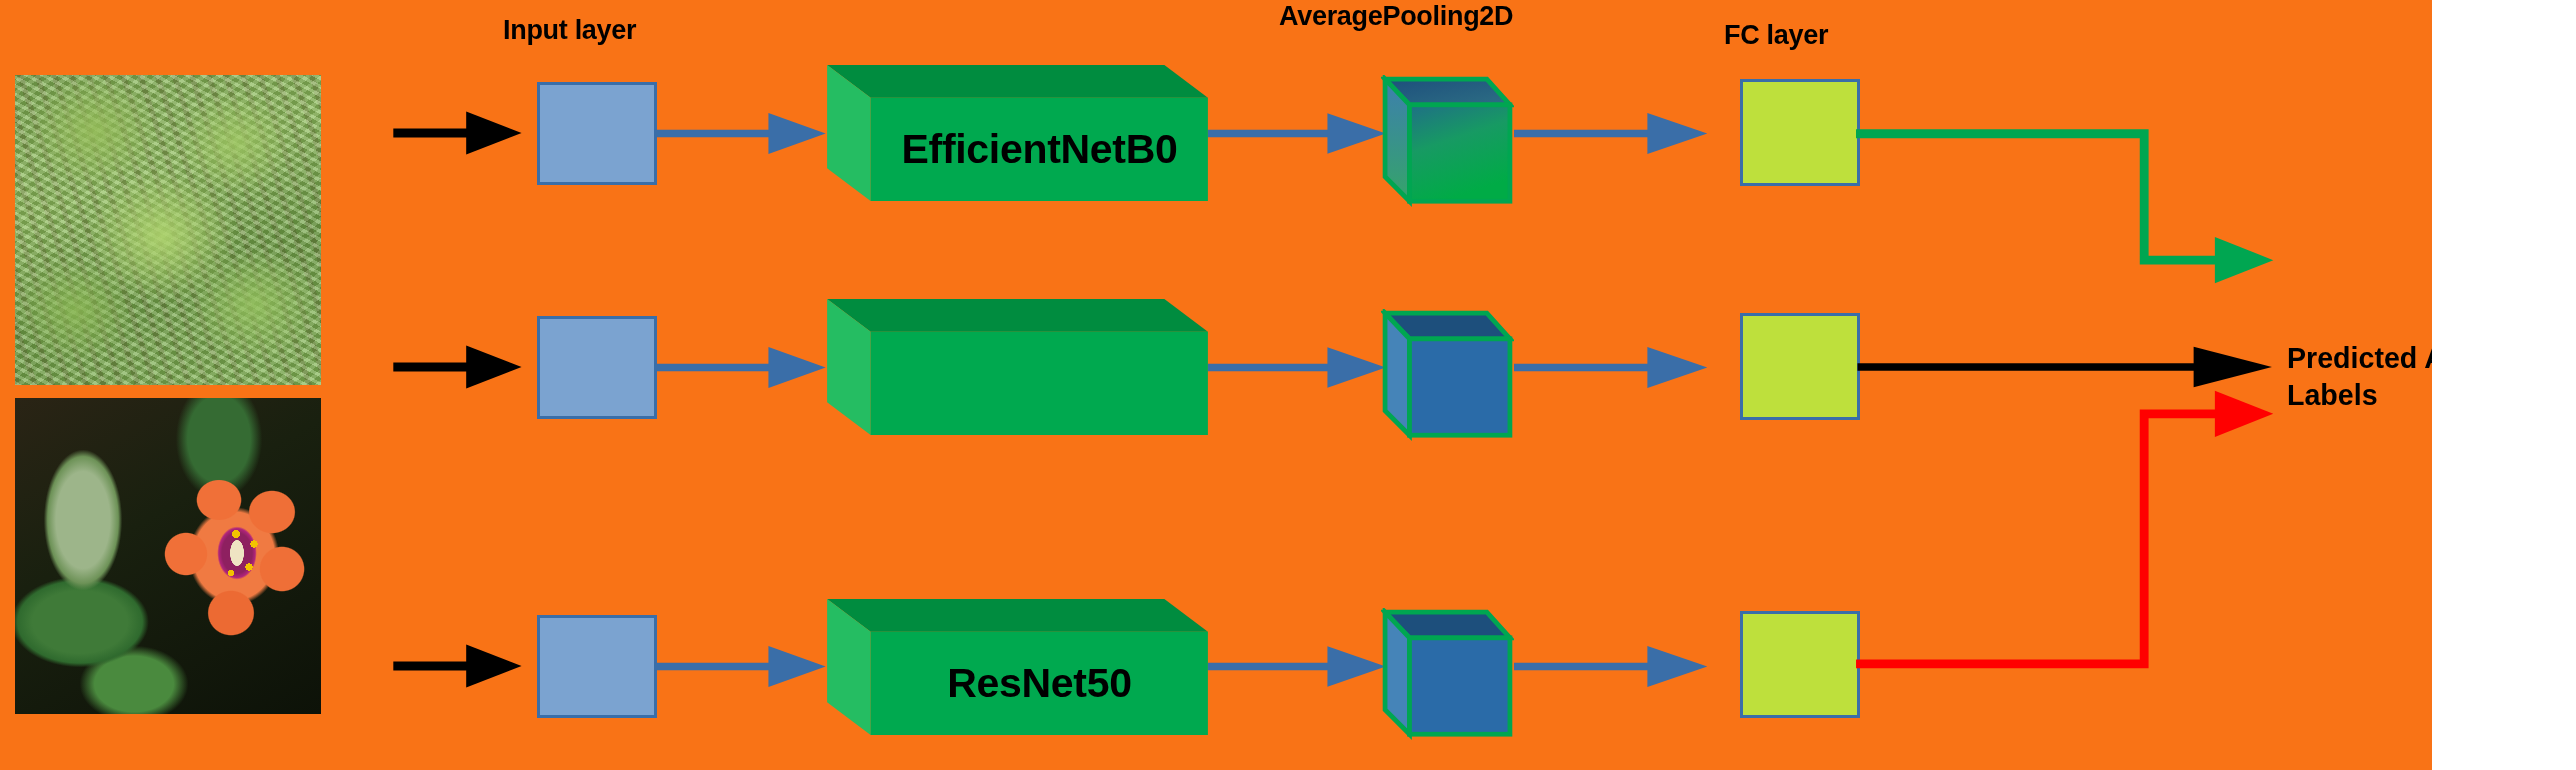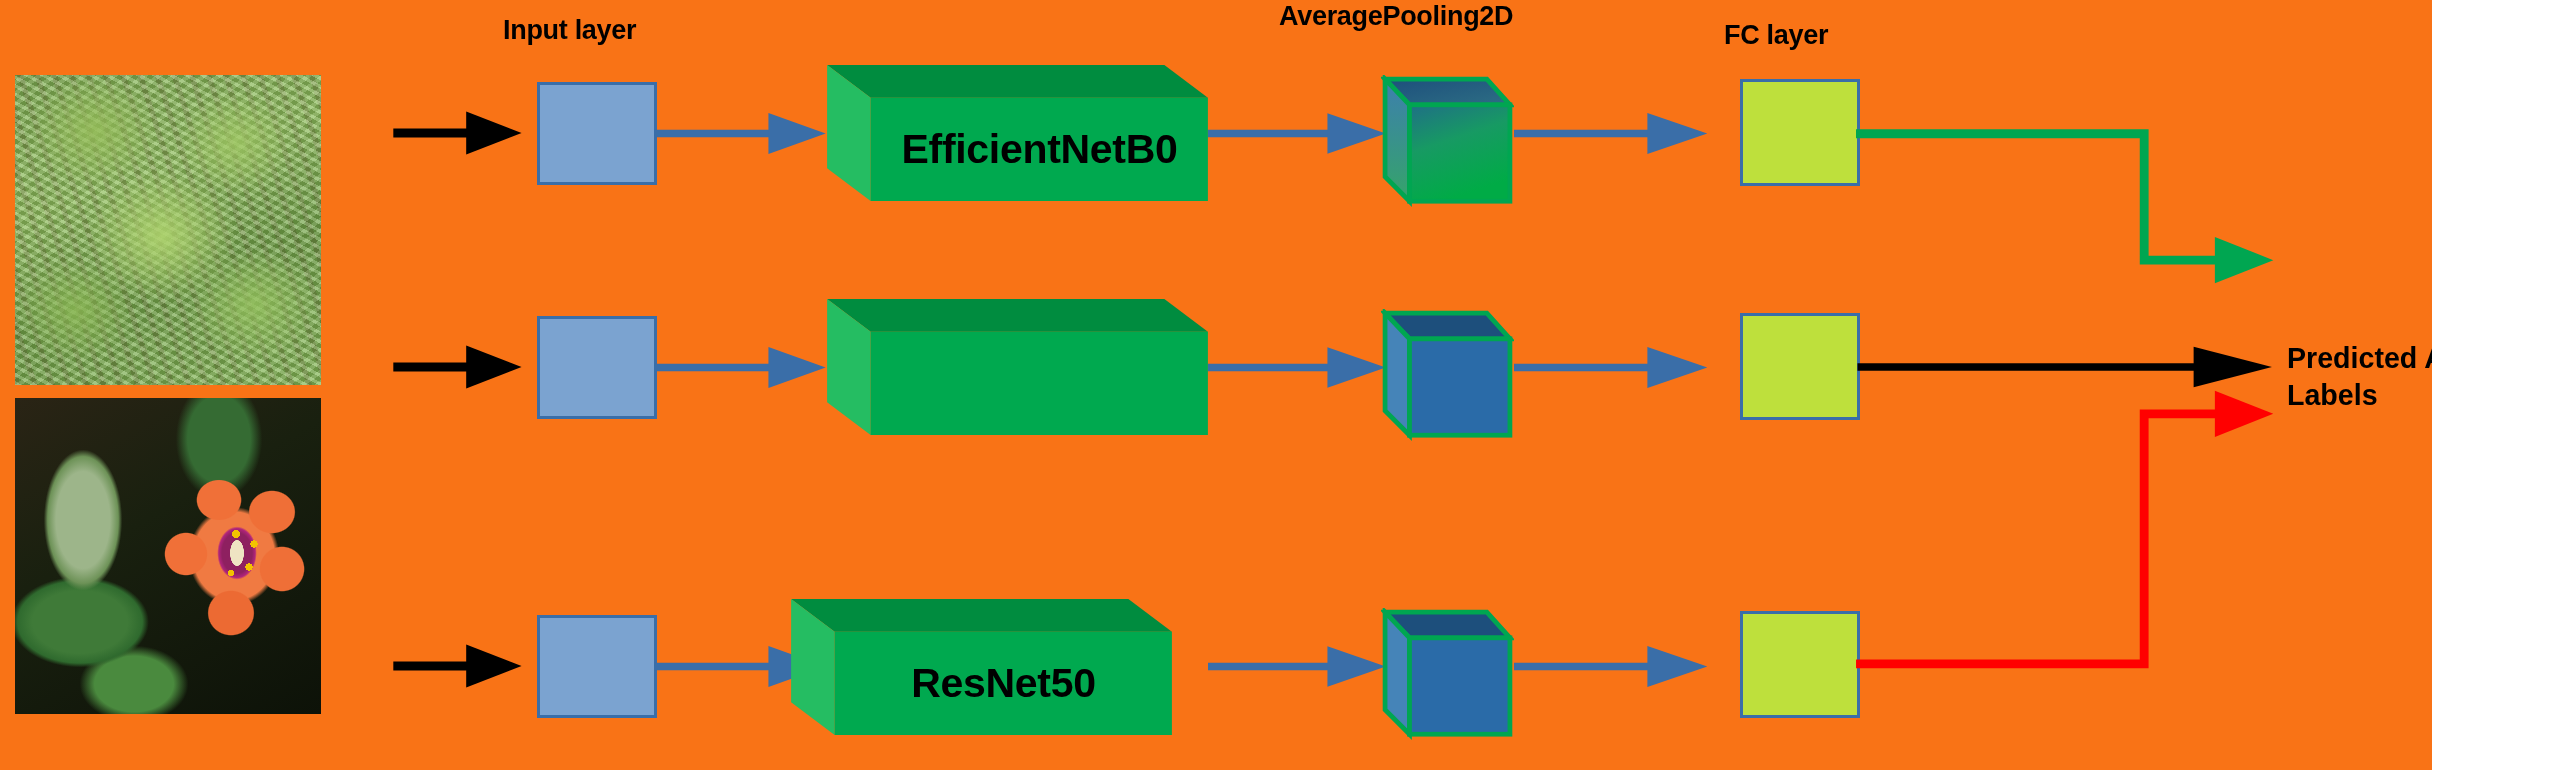--- a/index.html
+++ b/index.html
@@ -282,21 +282,21 @@
 
   <div class="input-box" style="left:537px; top:615px;"></div>
 
   <div class="conn" style="left:654px; top:642px;">
     <svg width="184" height="49" viewBox="0 0 270 72">
       <line x1="0" y1="36" x2="180" y2="36" stroke="#3a6ea8" stroke-width="11"></line>
       <polygon points="168,6 252,36 168,66" fill="#3a6ea8"></polygon>
     </svg>
   </div>
 
-  <div class="model-slab" style="left:791px; top:599px;text-align:right;">
+  <div class="model-slab" style="left:827px; top:599px;text-align:right;">
     <svg class="slab-svg" width="381" height="136" viewBox="0 0 560 200">
       <polygon points="0,0 496,0 560,48 64,48" fill="#008c3f"></polygon>
       <polygon points="0,0 64,48 64,200 0,152" fill="#25bd62"></polygon>
       <rect x="64" y="48" width="496" height="152" fill="#00a94f"></rect>
     </svg>
     <div class="slab-text">ResNet50</div>
   </div>
 
   <div class="conn" style="left:1208px; top:642px;">
     <svg width="190" height="49" viewBox="0 0 280 72">

